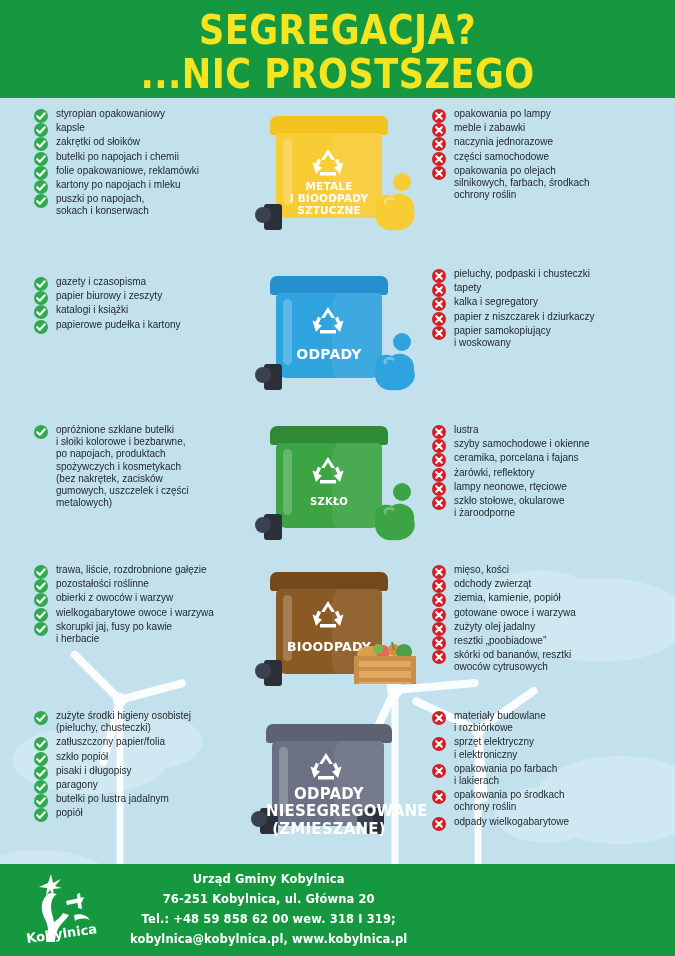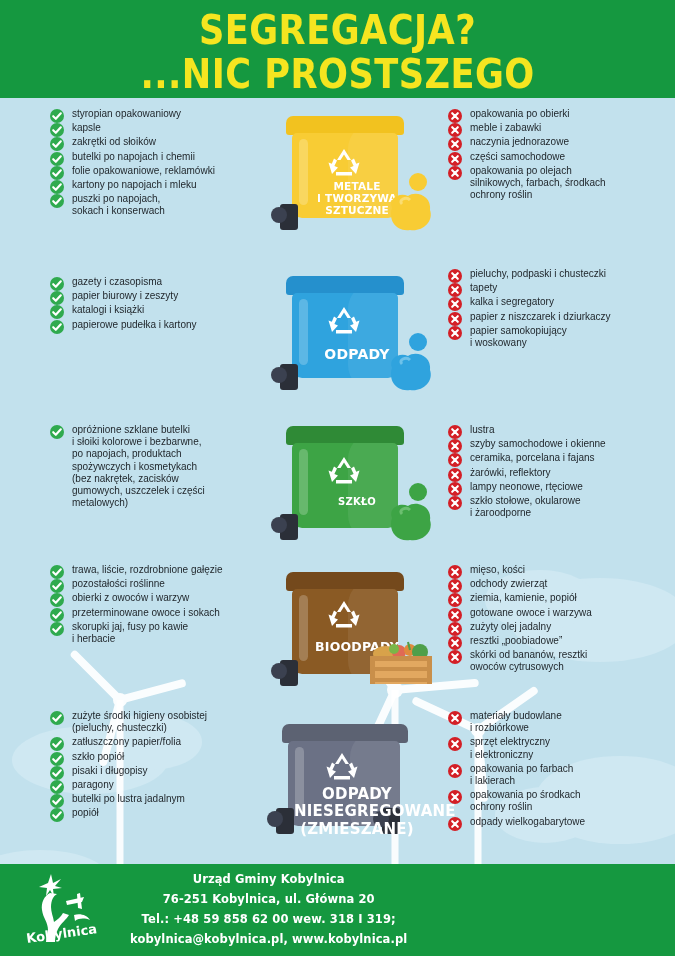--- a/index.html
+++ b/index.html
@@ -7,21 +7,20 @@
     width: 675px; height: 956px;
     font-family: "Liberation Sans", sans-serif;
     background: #bfdfeb;
     overflow: hidden;
   }
   #page {
     position: relative;
     width: 675px; height: 956px;
     background: #c2e1ed;
     overflow: hidden;
-    padding-left: 16px;
   }
 
   
   .bg-layer { position: absolute; inset: 0; overflow: hidden; pointer-events: none; }
 
   
   .header {
     position: absolute; top: 0; left: 0;
     width: 675px; height: 98px;
     background: #159840;
@@ -100,21 +99,21 @@
   }
   .bin .wheel {
     position: absolute; width: 18px; height: 26px;
     background: #2b2f38; border-radius: 3px;
   }
   .bin .wheel::before {
     content:""; position:absolute; left:-9px; top:3px;
     width: 16px; height: 16px; border-radius: 50%; background: #3b4150;
   }
   .bin .label {
-    position: absolute; left: 12px; width: 118px;
+    position: absolute; left: 0; width: 118px;
     color: #fff; font-weight: bold; text-align: center;
     font-family: "DejaVu Sans", sans-serif;
     letter-spacing: .2px; line-height: 1.16;
   }
   .bin .recycle { position: absolute; }
   .bag { position: absolute; }
 
   .title-small { font-size: 10.5px; }
 </style>
 </head>
@@ -218,37 +217,37 @@
         <svg class="recycle" style="left:40px; top:30px;" width="36" height="32" viewBox="0 0 36 32">
           <g fill="#ffffff">
             <path d="M18 3 L25 14 L21.5 14 L18 8.5 L14.5 14 L11 14 Z"></path>
             <path d="M6 28 L2.5 16.5 L5.8 17.8 L8 12.5 L11 14.5 L8.4 20 L12 21.5 Z"></path>
             <path d="M30 28 L33.5 16.5 L30.2 17.8 L28 12.5 L25 14.5 L27.6 20 L24 21.5 Z"></path>
             <path d="M10 26 L26 26 L26 29.5 L10 29.5 Z"></path>
           </g>
         </svg>
         <div class="label title-small" style="top:64px;">
           <div>METALE</div>
-          <div>I TWORZYWA</div>
+          <div>I BIOODPADY</div>
           <div>SZTUCZNE</div>
         </div>
         <svg class="bag" style="left:96px; top:56px;" width="56" height="62" viewBox="0 0 56 62">
           <circle cx="36" cy="10" r="9" fill="#f8cc34"></circle>
           <path d="M10 36 C6 26 18 20 26 24 C34 18 50 24 48 38 C52 50 40 60 28 58 C14 60 6 48 10 36 Z" fill="#f8cc34"></path>
           <path d="M20 32 C16 28 24 24 28 28" stroke="#fadd72" stroke-width="3" fill="none"></path>
         </svg>
       </div>
     </div>
     <div class="col col-right">
       <ul class="items">
           <li><span class="mark no">
               <svg width="14" height="14" viewBox="0 0 14 14">
                 <path d="M4.2 4.2 L9.8 9.8 M9.8 4.2 L4.2 9.8" stroke="#ffffff" stroke-width="2.1" fill="none" stroke-linecap="round"></path>
               </svg>
-            </span><span>opakowania po obierki</span></li>
+            </span><span>opakowania po lampy</span></li>
           <li><span class="mark no">
               <svg width="14" height="14" viewBox="0 0 14 14">
                 <path d="M4.2 4.2 L9.8 9.8 M9.8 4.2 L4.2 9.8" stroke="#ffffff" stroke-width="2.1" fill="none" stroke-linecap="round"></path>
               </svg>
             </span><span>meble i zabawki</span></li>
           <li><span class="mark no">
               <svg width="14" height="14" viewBox="0 0 14 14">
                 <path d="M4.2 4.2 L9.8 9.8 M9.8 4.2 L4.2 9.8" stroke="#ffffff" stroke-width="2.1" fill="none" stroke-linecap="round"></path>
               </svg>
             </span><span>naczynia jednorazowe</span></li>
@@ -435,21 +434,21 @@
             </span><span>pozostałości roślinne</span></li>
           <li><span class="mark yes">
               <svg width="14" height="14" viewBox="0 0 14 14">
                 <path d="M3.2 7.2 L5.8 9.8 L10.8 4.3" stroke="#ffffff" stroke-width="2.1" fill="none" stroke-linecap="round" stroke-linejoin="round"></path>
               </svg>
             </span><span>obierki z owoców i warzyw</span></li>
           <li><span class="mark yes">
               <svg width="14" height="14" viewBox="0 0 14 14">
                 <path d="M3.2 7.2 L5.8 9.8 L10.8 4.3" stroke="#ffffff" stroke-width="2.1" fill="none" stroke-linecap="round" stroke-linejoin="round"></path>
               </svg>
-            </span><span>przeterminowane owoce i sokach</span></li>
+            </span><span>wielkogabarytowe owoce i warzywa</span></li>
           <li><span class="mark yes">
               <svg width="14" height="14" viewBox="0 0 14 14">
                 <path d="M3.2 7.2 L5.8 9.8 L10.8 4.3" stroke="#ffffff" stroke-width="2.1" fill="none" stroke-linecap="round" stroke-linejoin="round"></path>
               </svg>
             </span><span>skorupki jaj, fusy po kawie<br>i herbacie</span></li>
         </ul>
     </div>
     <div class="col col-bin">
       <div class="bin" style="left:18px; top:8px;">
         <div class="lid" style="background:#74491c;"></div>

